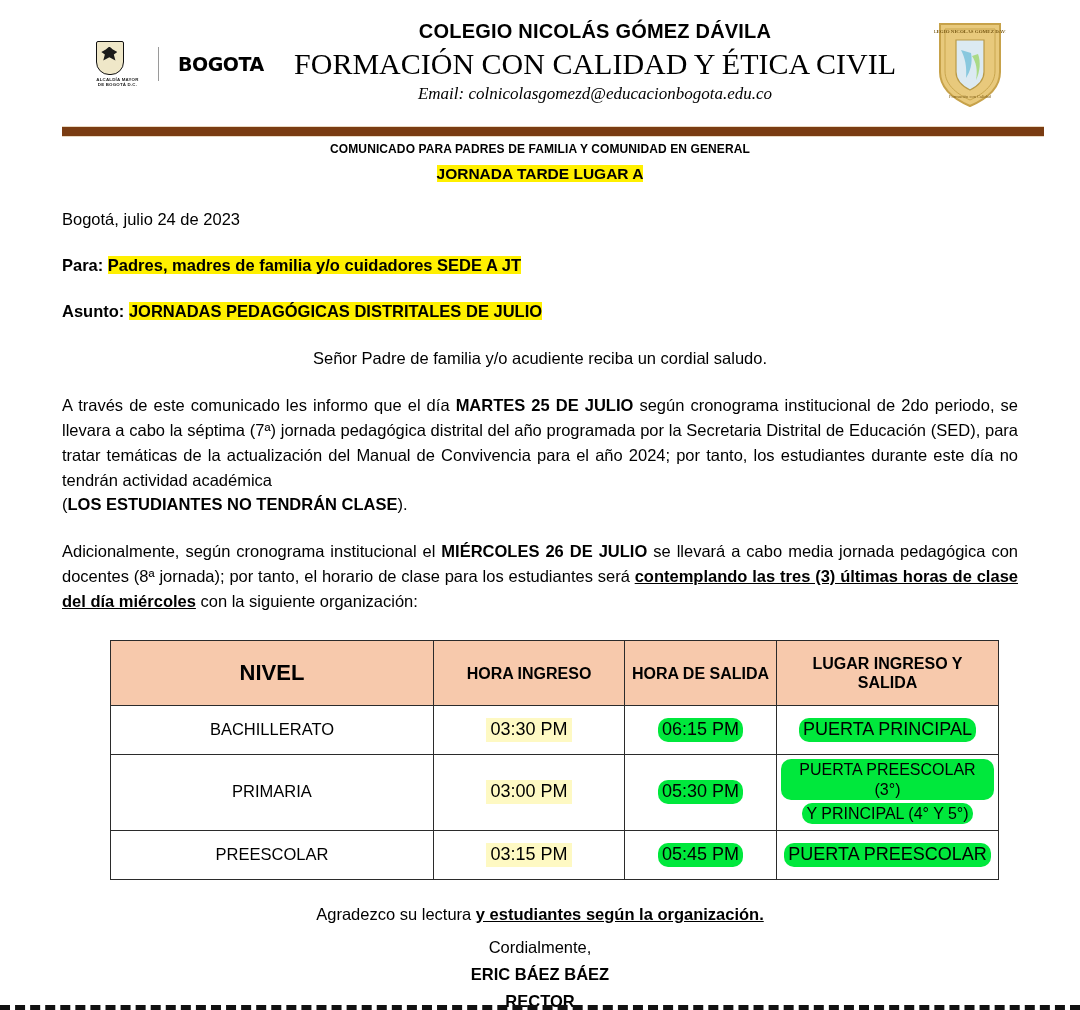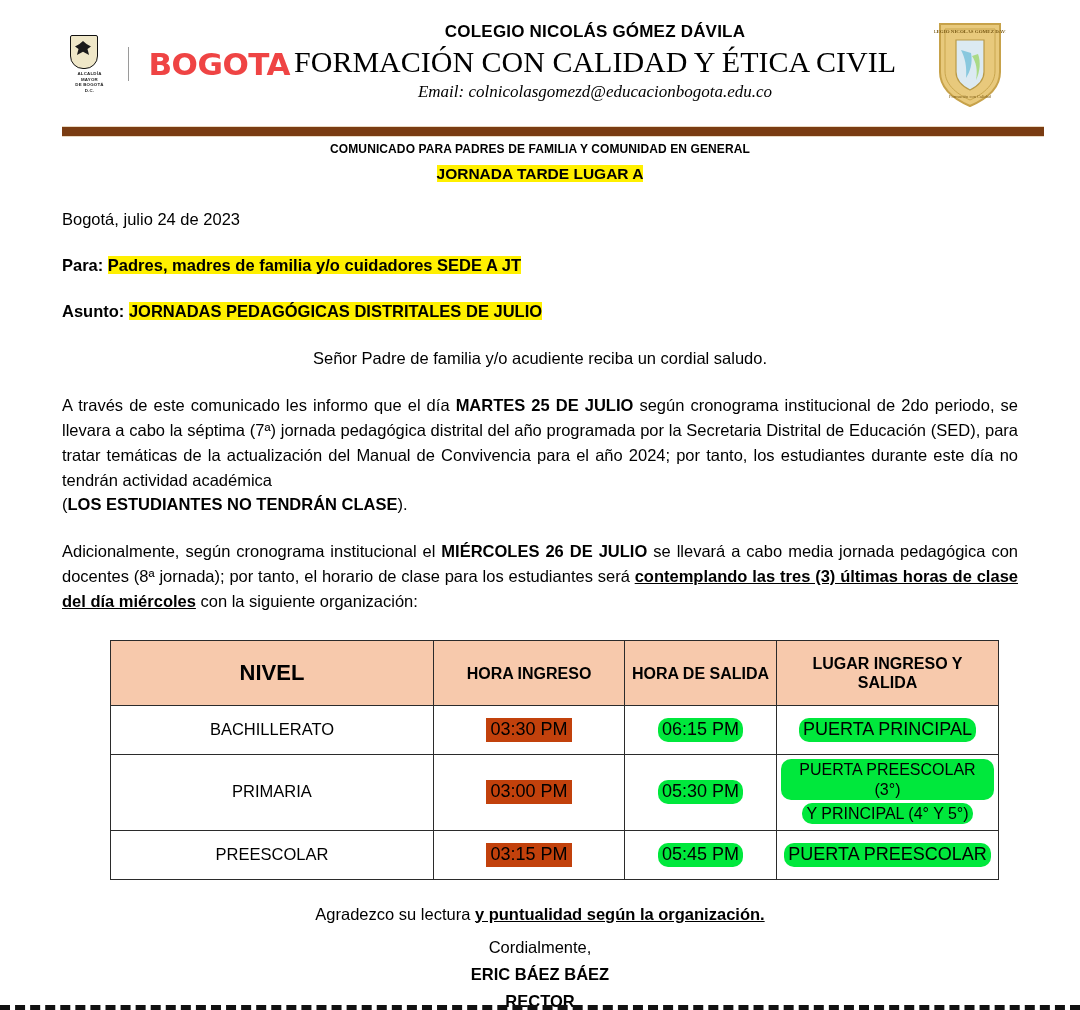--- a/index.html
+++ b/index.html
@@ -68,37 +68,37 @@
   .divider-v {
     width: 1.5px;
     height: 34px;
     background: #9a9a9a;
     margin: 0 9px;
     flex: none;
   }
   .bogota-word {
     font-family: "DejaVu Sans", sans-serif;
     font-weight: bold;
-    font-size: 31px;
-    color: #ef4444;
+    font-size: 19px;
+    color: #000000;
     letter-spacing: -0.5px;
     position: relative;
     line-height: 1;
   }
 
   .lh-center {
     flex: 1;
     text-align: center;
     line-height: 1.18;
     padding-bottom: 4px;
   }
   .lh-title {
     font-family: "Liberation Sans", sans-serif;
     font-weight: bold;
-    font-size: 17px;
+    font-size: 20px;
     letter-spacing: .2px;
   }
   .lh-sub {
     font-family: "Liberation Serif", serif;
     font-size: 30px;
     margin-top: 2px;
   }
   .lh-email {
     font-family: "Liberation Serif", serif;
     font-style: italic;
@@ -183,21 +183,21 @@
   .c-nivel { width: 314px; }
   .c-ingreso { width: 182px; }
   .c-salida { width: 143px; }
   .c-lugar { width: 213px; }
   .chip {
     display: inline-block;
     padding: 1px 4px;
     font-size: 18px;
     line-height: 1.22;
   }
-  .chip.y { background: #c2410c; }
+  .chip.y { background: #fef9c3; }
   .chip.g { background: #00E83C; border-radius: 10px; }
   .chip.small { font-size: 16px; }
 
   
   .sign { margin-top: 8px; }
   .sign .nm { font-weight: bold; margin-top: 2px; }
   .bottom-dash {
     position: absolute;
     left: 0; right: 0; bottom: 0;
     height: 0;
@@ -318,21 +318,21 @@
           </td>
           <td>
             <span class="chip g">PUERTA PREESCOLAR</span>
           </td>
         </tr>
       </tbody>
     </table>
   </div>
 
   <div class="para nojust">
-    <span>Agradezco su lectura </span><b class="strong u">y puntualidad según la organización.</b>
+    <span>Agradezco su lectura </span><b class="strong u">y estudiantes según la organización.</b>
   </div>
 
   <div class="para nojust sign">
     <div>Cordialmente,</div>
     <div class="nm">ERIC BÁEZ BÁEZ</div>
     <div class="nm">RECTOR</div>
   </div>
 </div>
 
 <div class="bottom-dash"></div>

